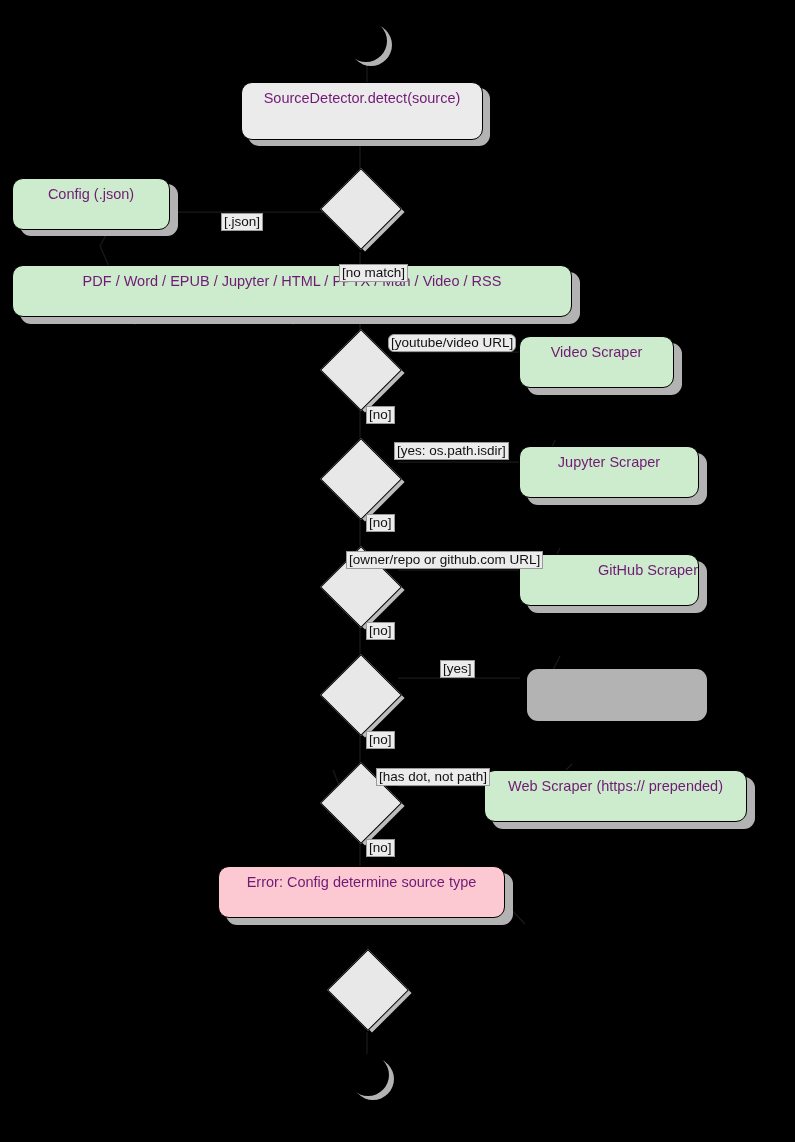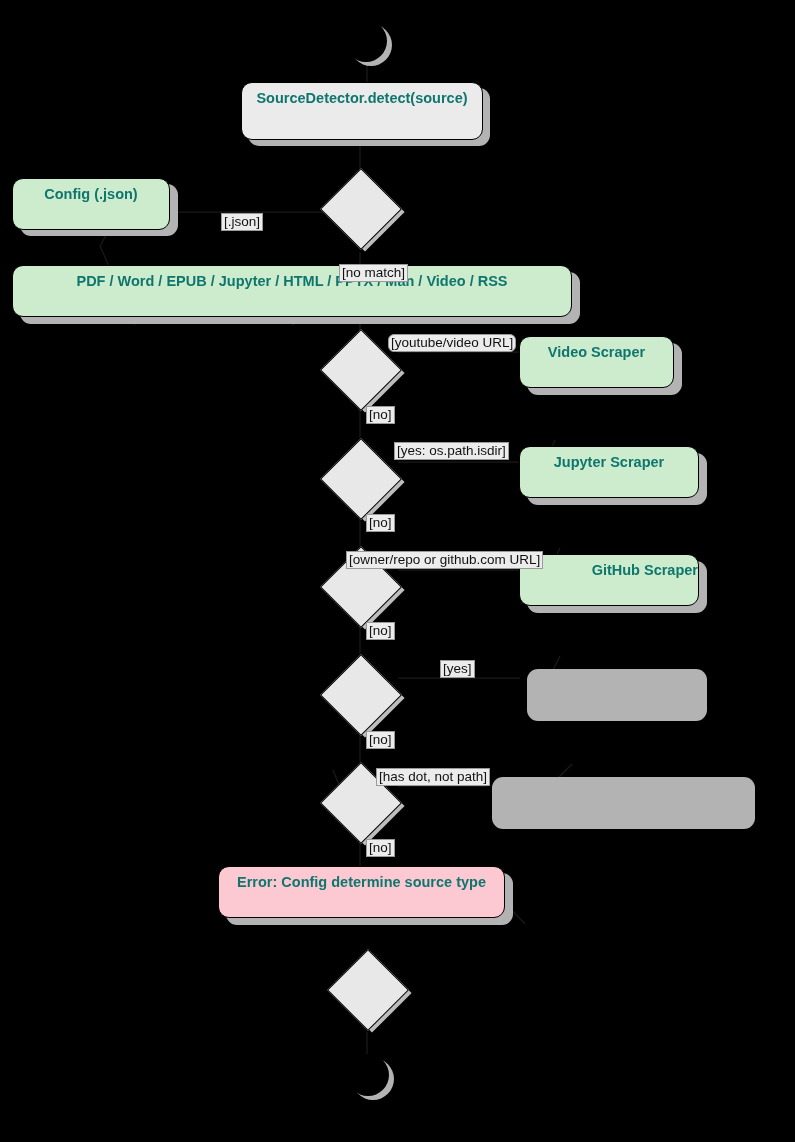--- a/index.html
+++ b/index.html
@@ -8,21 +8,21 @@
     width:795px;height:1142px;overflow:hidden;position:relative;
     font-family:"Liberation Sans", sans-serif;
   }
   #stage{position:absolute;left:0;top:0;width:795px;height:1142px;}
 
   
   .node{
     position:absolute;box-sizing:border-box;
     border:1.4px solid #000;border-radius:11px;
     display:flex;align-items:flex-start;justify-content:center;
-    font-weight:bold;font-size:14.5px;color:#0f766e;
+    font-weight:normal;font-size:14.5px;color:#701a75;
     padding-top:8px;
     z-index:6;
   }
   .node .lbl{white-space:nowrap;line-height:1.1;}
   .shadow{
     position:absolute;background:#b3b3b3;border-radius:11px;z-index:5;
   }
 
   .green{background:#cdebcd;}
   .gray{background:#ebebeb;}
@@ -176,20 +176,23 @@
 
   <div class="diamond-shadow" style="left:337px;top:670px;"></div>
   <div class="diamond" style="left:332px;top:666px;"></div>
 
   <div class="shadow" style="left:527px;top:669px;width:180px;height:52px;"></div>
 
   <div class="diamond-shadow" style="left:337px;top:778px;"></div>
   <div class="diamond" style="left:332px;top:774px;"></div>
 
   <div class="shadow" style="left:492px;top:777px;width:263px;height:52px;"></div>
+  <div class="node green" style="left:484px;top:770px;width:263px;height:52px;">
+    <span class="lbl">Web Scraper (https:// prepended)</span>
+  </div>
 
   <div class="shadow" style="left:226px;top:873px;width:287px;height:52px;"></div>
   <div class="node pink" style="left:218px;top:866px;width:287px;height:52px;">
     <span class="lbl">Error: Config determine source type</span>
   </div>
 
   <div class="diamond-shadow" style="left:344px;top:965px;"></div>
   <div class="diamond" style="left:339px;top:961px;"></div>
 
   <div class="terminal-shadow" style="left:352px;top:1058px;"></div>

